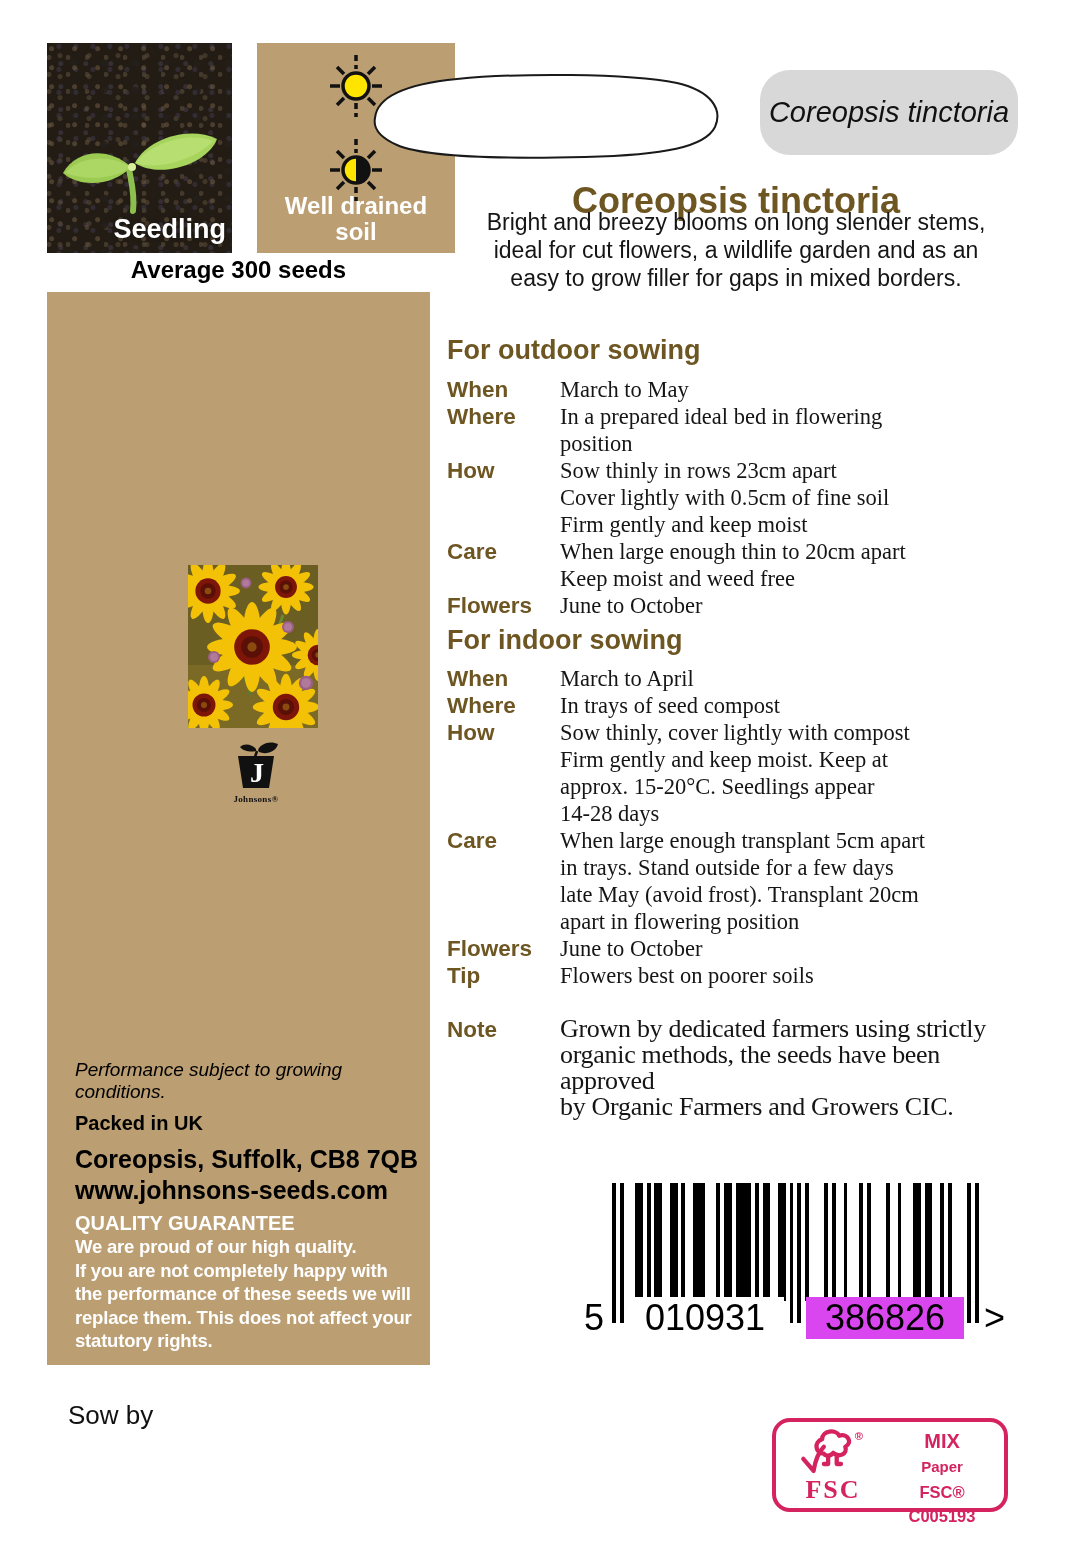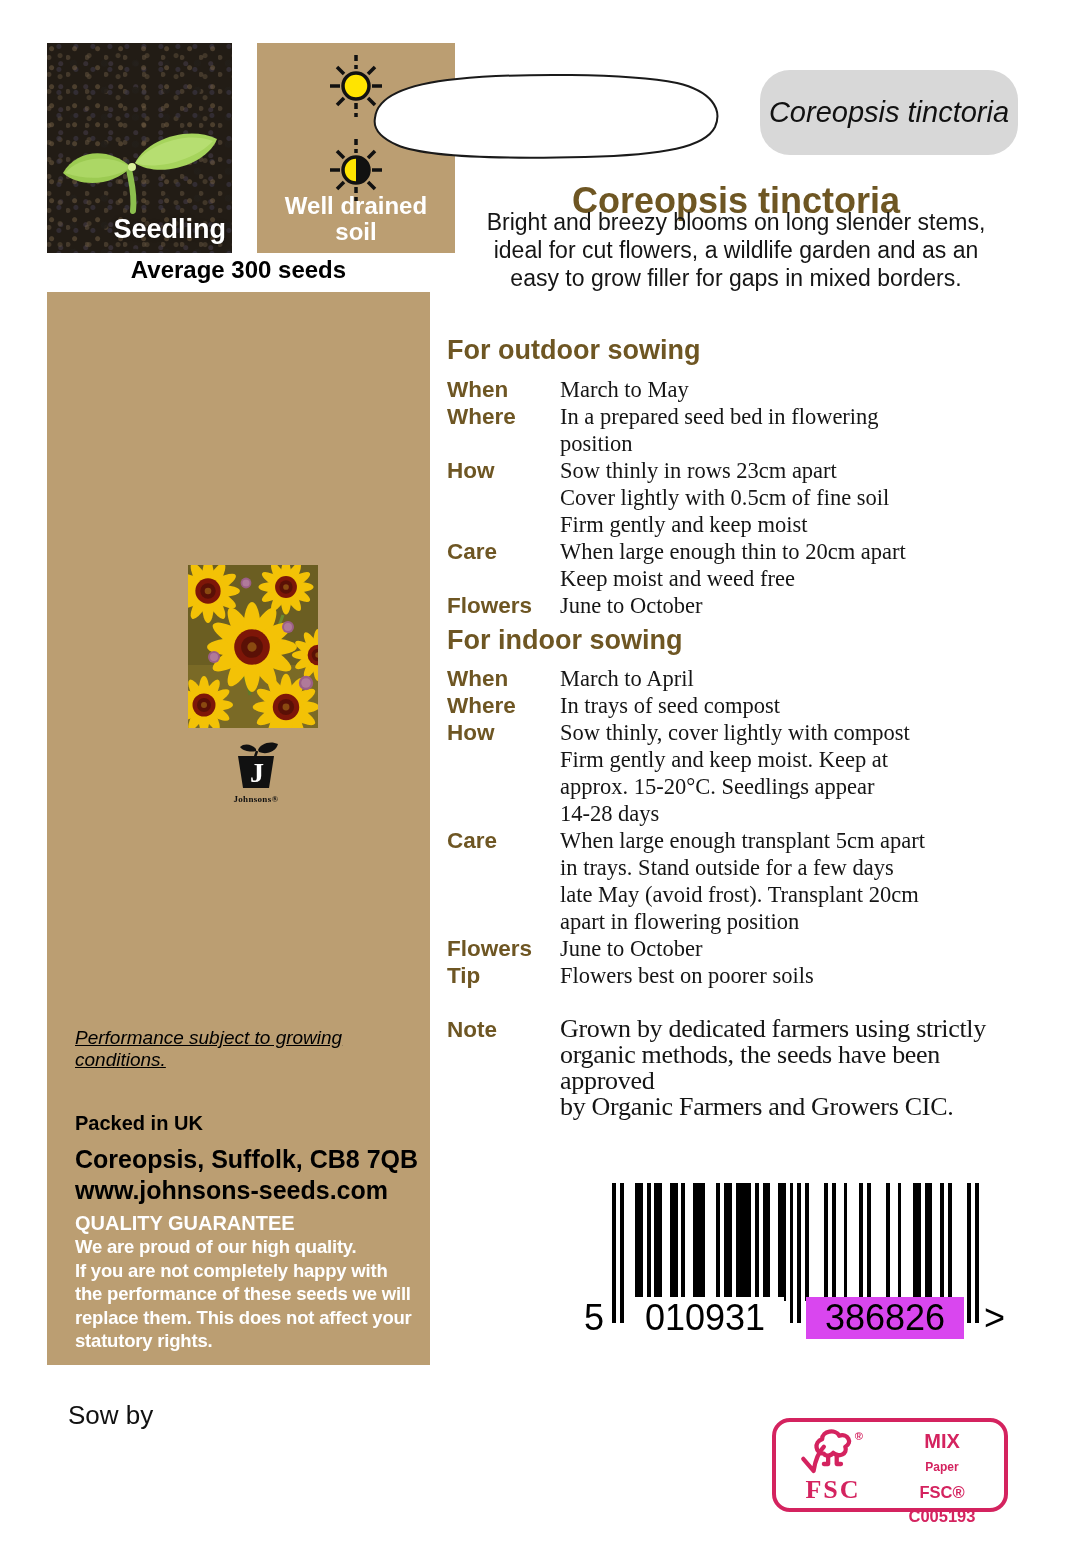--- a/index.html
+++ b/index.html
@@ -36,21 +36,21 @@
   }
   .average-band{
     left:47px;top:253px;width:383px;height:34px;background:#fff;
     display:flex;align-items:center;justify-content:center;
     font-size:24px;font-weight:bold;color:#000;
   }
   .tan-block{left:47px;top:292px;width:383px;height:1073px;}
   .flower-photo{left:188px;top:565px;width:130px;height:163px;overflow:hidden;background:#6b5e22;}
   .johnsons{left:222px;top:740px;width:68px;text-align:center;}
   .johnsons-word{font-family:"Liberation Serif",serif;font-size:9px;font-weight:bold;color:#111;letter-spacing:.3px;}
-  .performance{left:75px;top:1027px;width:350px;font-style:italic;font-size:19px;color:#000;text-decoration:underline;}
+  .performance{left:75px;top:1059px;width:350px;font-style:italic;font-size:19px;color:#000;}
   .packed{left:75px;top:1112px;font-size:20px;font-weight:bold;color:#000;}
   .address{left:75px;top:1144px;font-size:25px;font-weight:bold;color:#000;line-height:31px;}
   .quality{left:75px;top:1211px;width:352px;color:#fff;}
   .quality-title{font-size:20px;font-weight:bold;line-height:24px;}
   .quality-text{font-size:18.5px;font-weight:bold;line-height:23.5px;letter-spacing:-.2px;}
   .sow-by{left:68px;top:1400px;font-size:26px;color:#111;}
 
   
   .oval{left:363px;top:64px;}
   .badge{
@@ -80,21 +80,21 @@
   .bc-right{left:806px;top:1297px;width:158px;text-align:center;background:#d946ef;}
   .bc-suffix{left:984px;top:1297px;}
 
   
   .fsc{
     left:772px;top:1418px;width:228px;height:86px;border:4px solid #d4235f;border-radius:18px;
     background:#fff;color:#d4235f;
   }
   .fsc-right{position:absolute;left:110px;top:6px;width:112px;text-align:center;font-weight:bold;}
   .fsc-mix{font-size:20px;line-height:26px;}
-  .fsc-paper{font-size:12px;line-height:26px;}
+  .fsc-paper{font-size:15px;line-height:26px;}
   .fsc-license{font-size:16.5px;line-height:24px;}
   .fsc-acronym{position:absolute;left:14px;top:53px;width:86px;text-align:center;font-family:"Liberation Serif",serif;font-size:26px;font-weight:bold;letter-spacing:2px;}
 </style>
 </head>
 <body>
 
 <div id="packet">
 
   <div class="abs seedling-photo">
     <svg width="185" height="210" viewBox="0 0 185 210">
@@ -229,21 +229,21 @@
   <div class="abs section-heading outdoor-heading">For outdoor sowing</div>
   <div class="abs table outdoor-table">
 
       <div class="trow">
         <div class="tlabel">When</div>
         <div class="tvalue">March to May</div>
       </div>
 
       <div class="trow">
         <div class="tlabel">Where</div>
-        <div class="tvalue">In a prepared seed bed in flowering
+        <div class="tvalue">In a prepared ideal bed in flowering
 position</div>
       </div>
 
       <div class="trow">
         <div class="tlabel">How</div>
         <div class="tvalue">Sow thinly in rows 23cm apart
 Cover lightly with 0.5cm of fine soil
 Firm gently and keep moist</div>
       </div>
 

